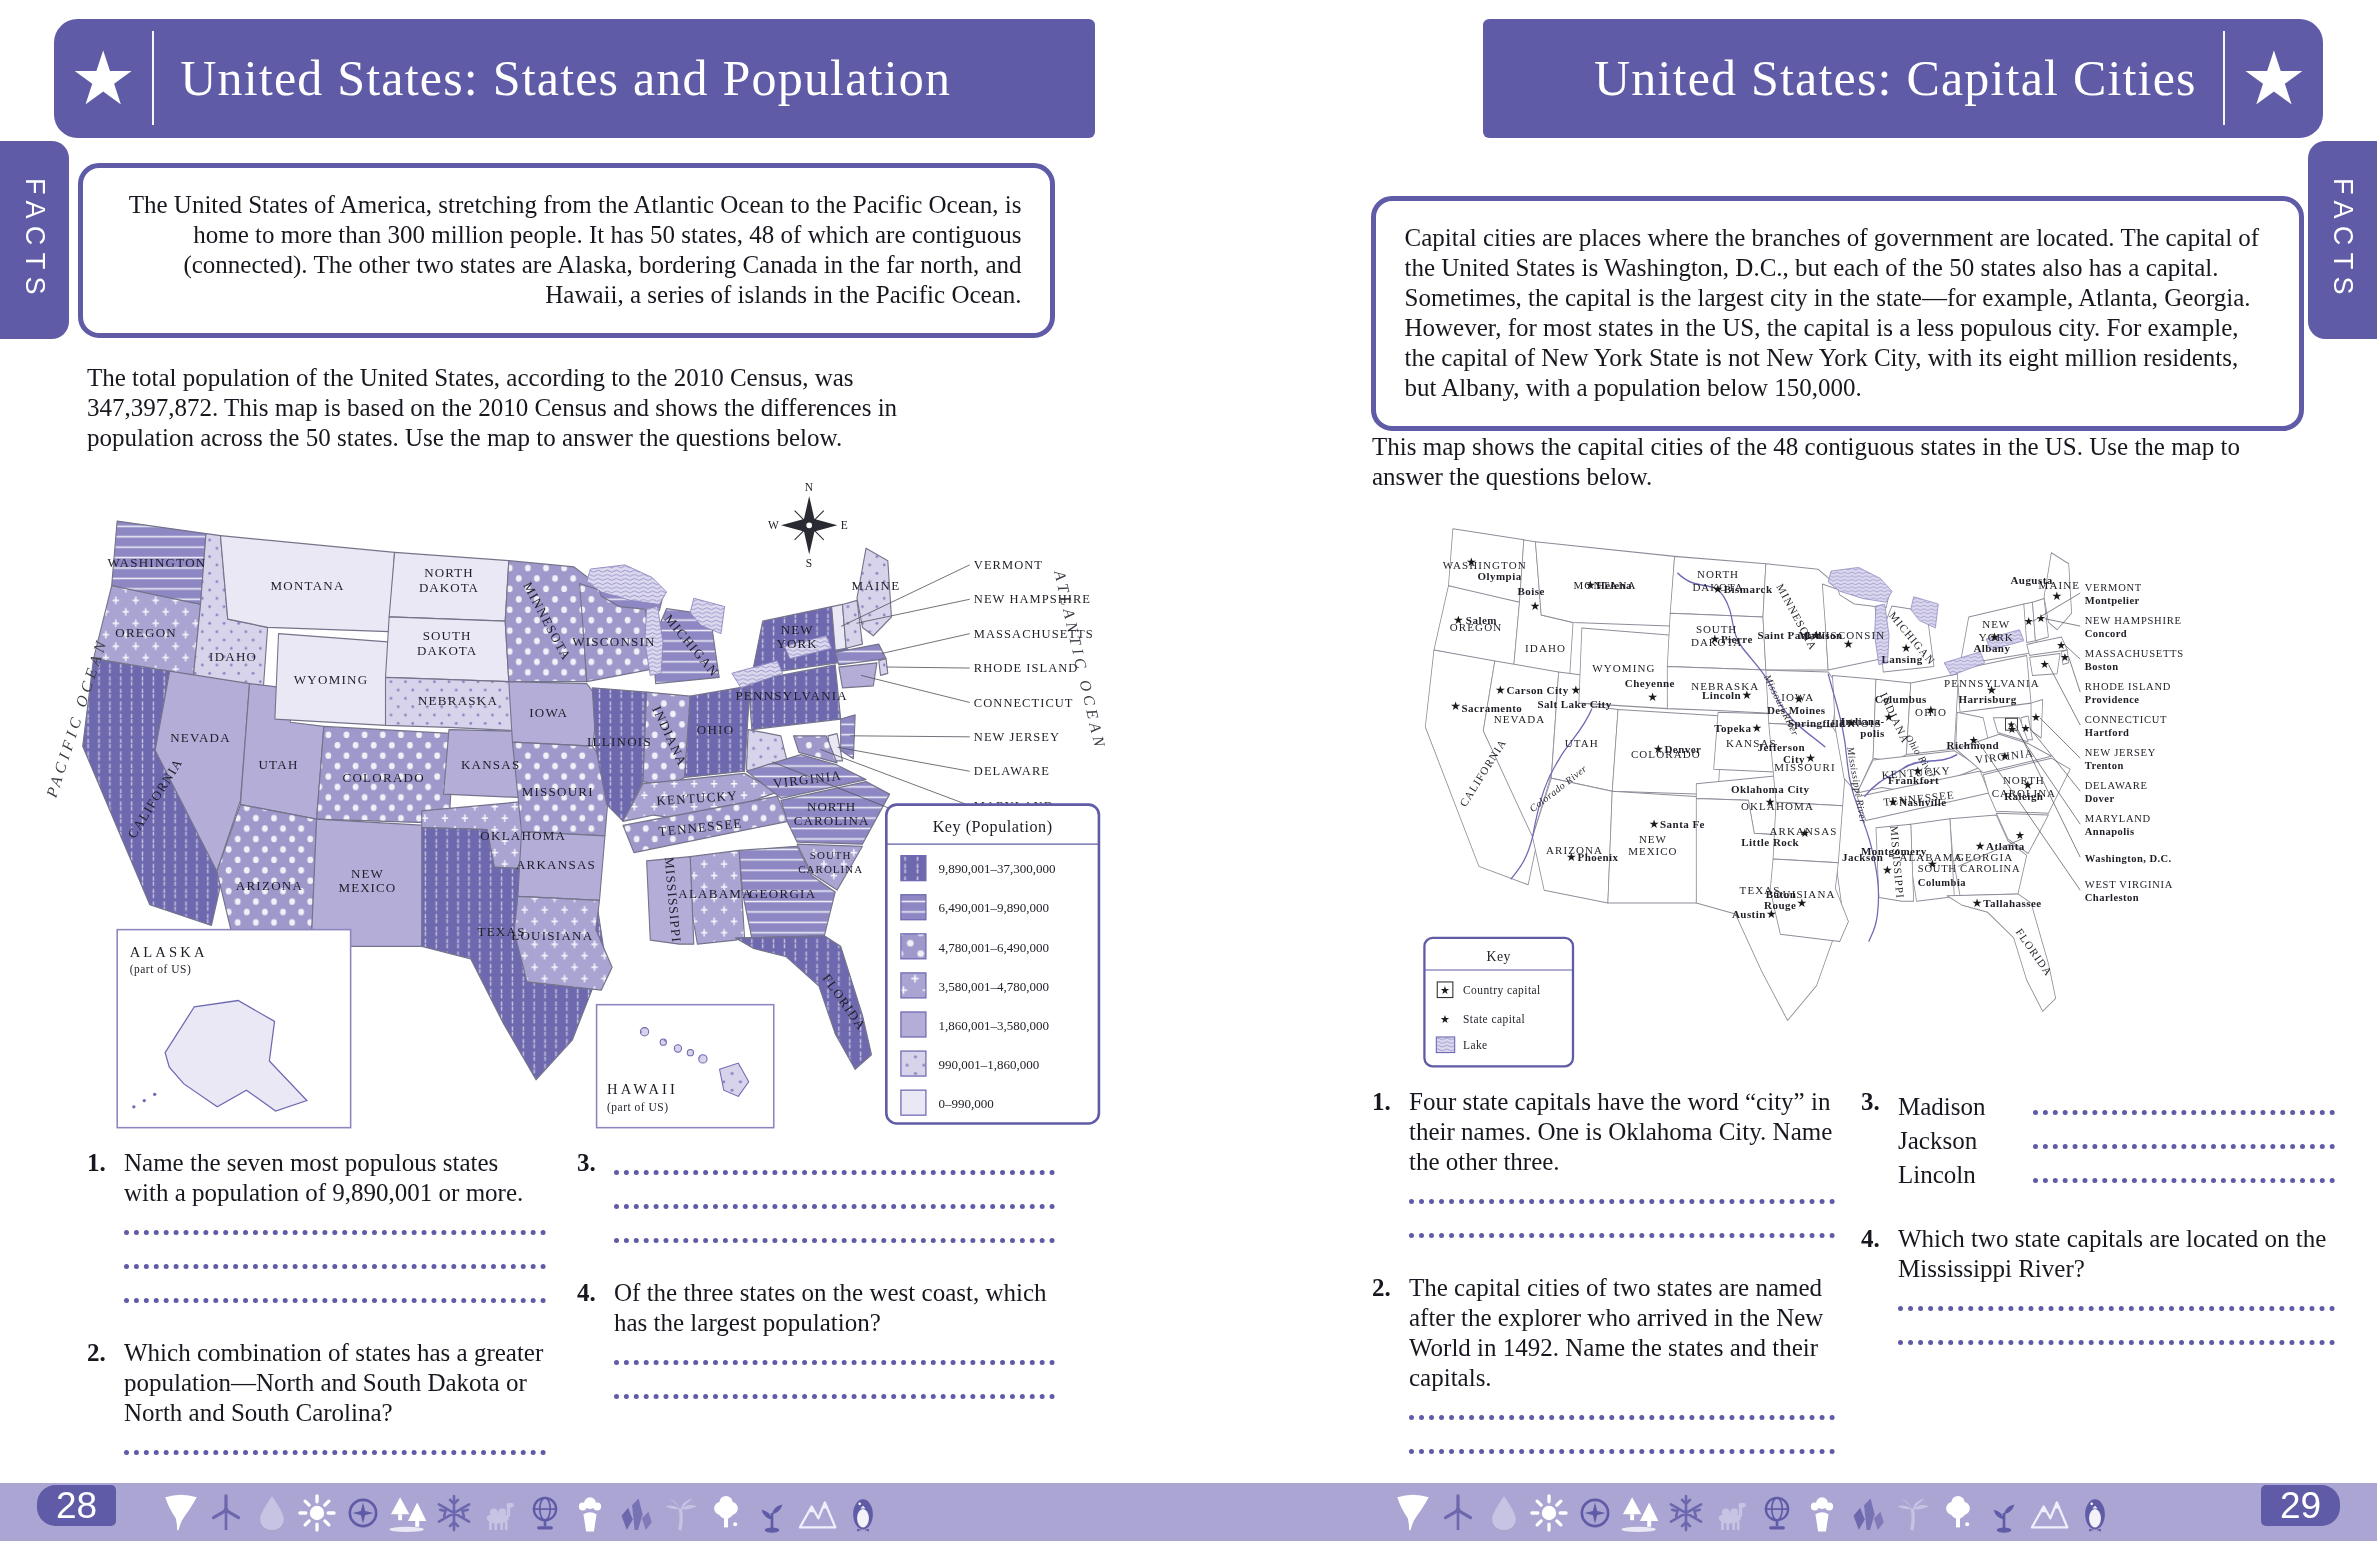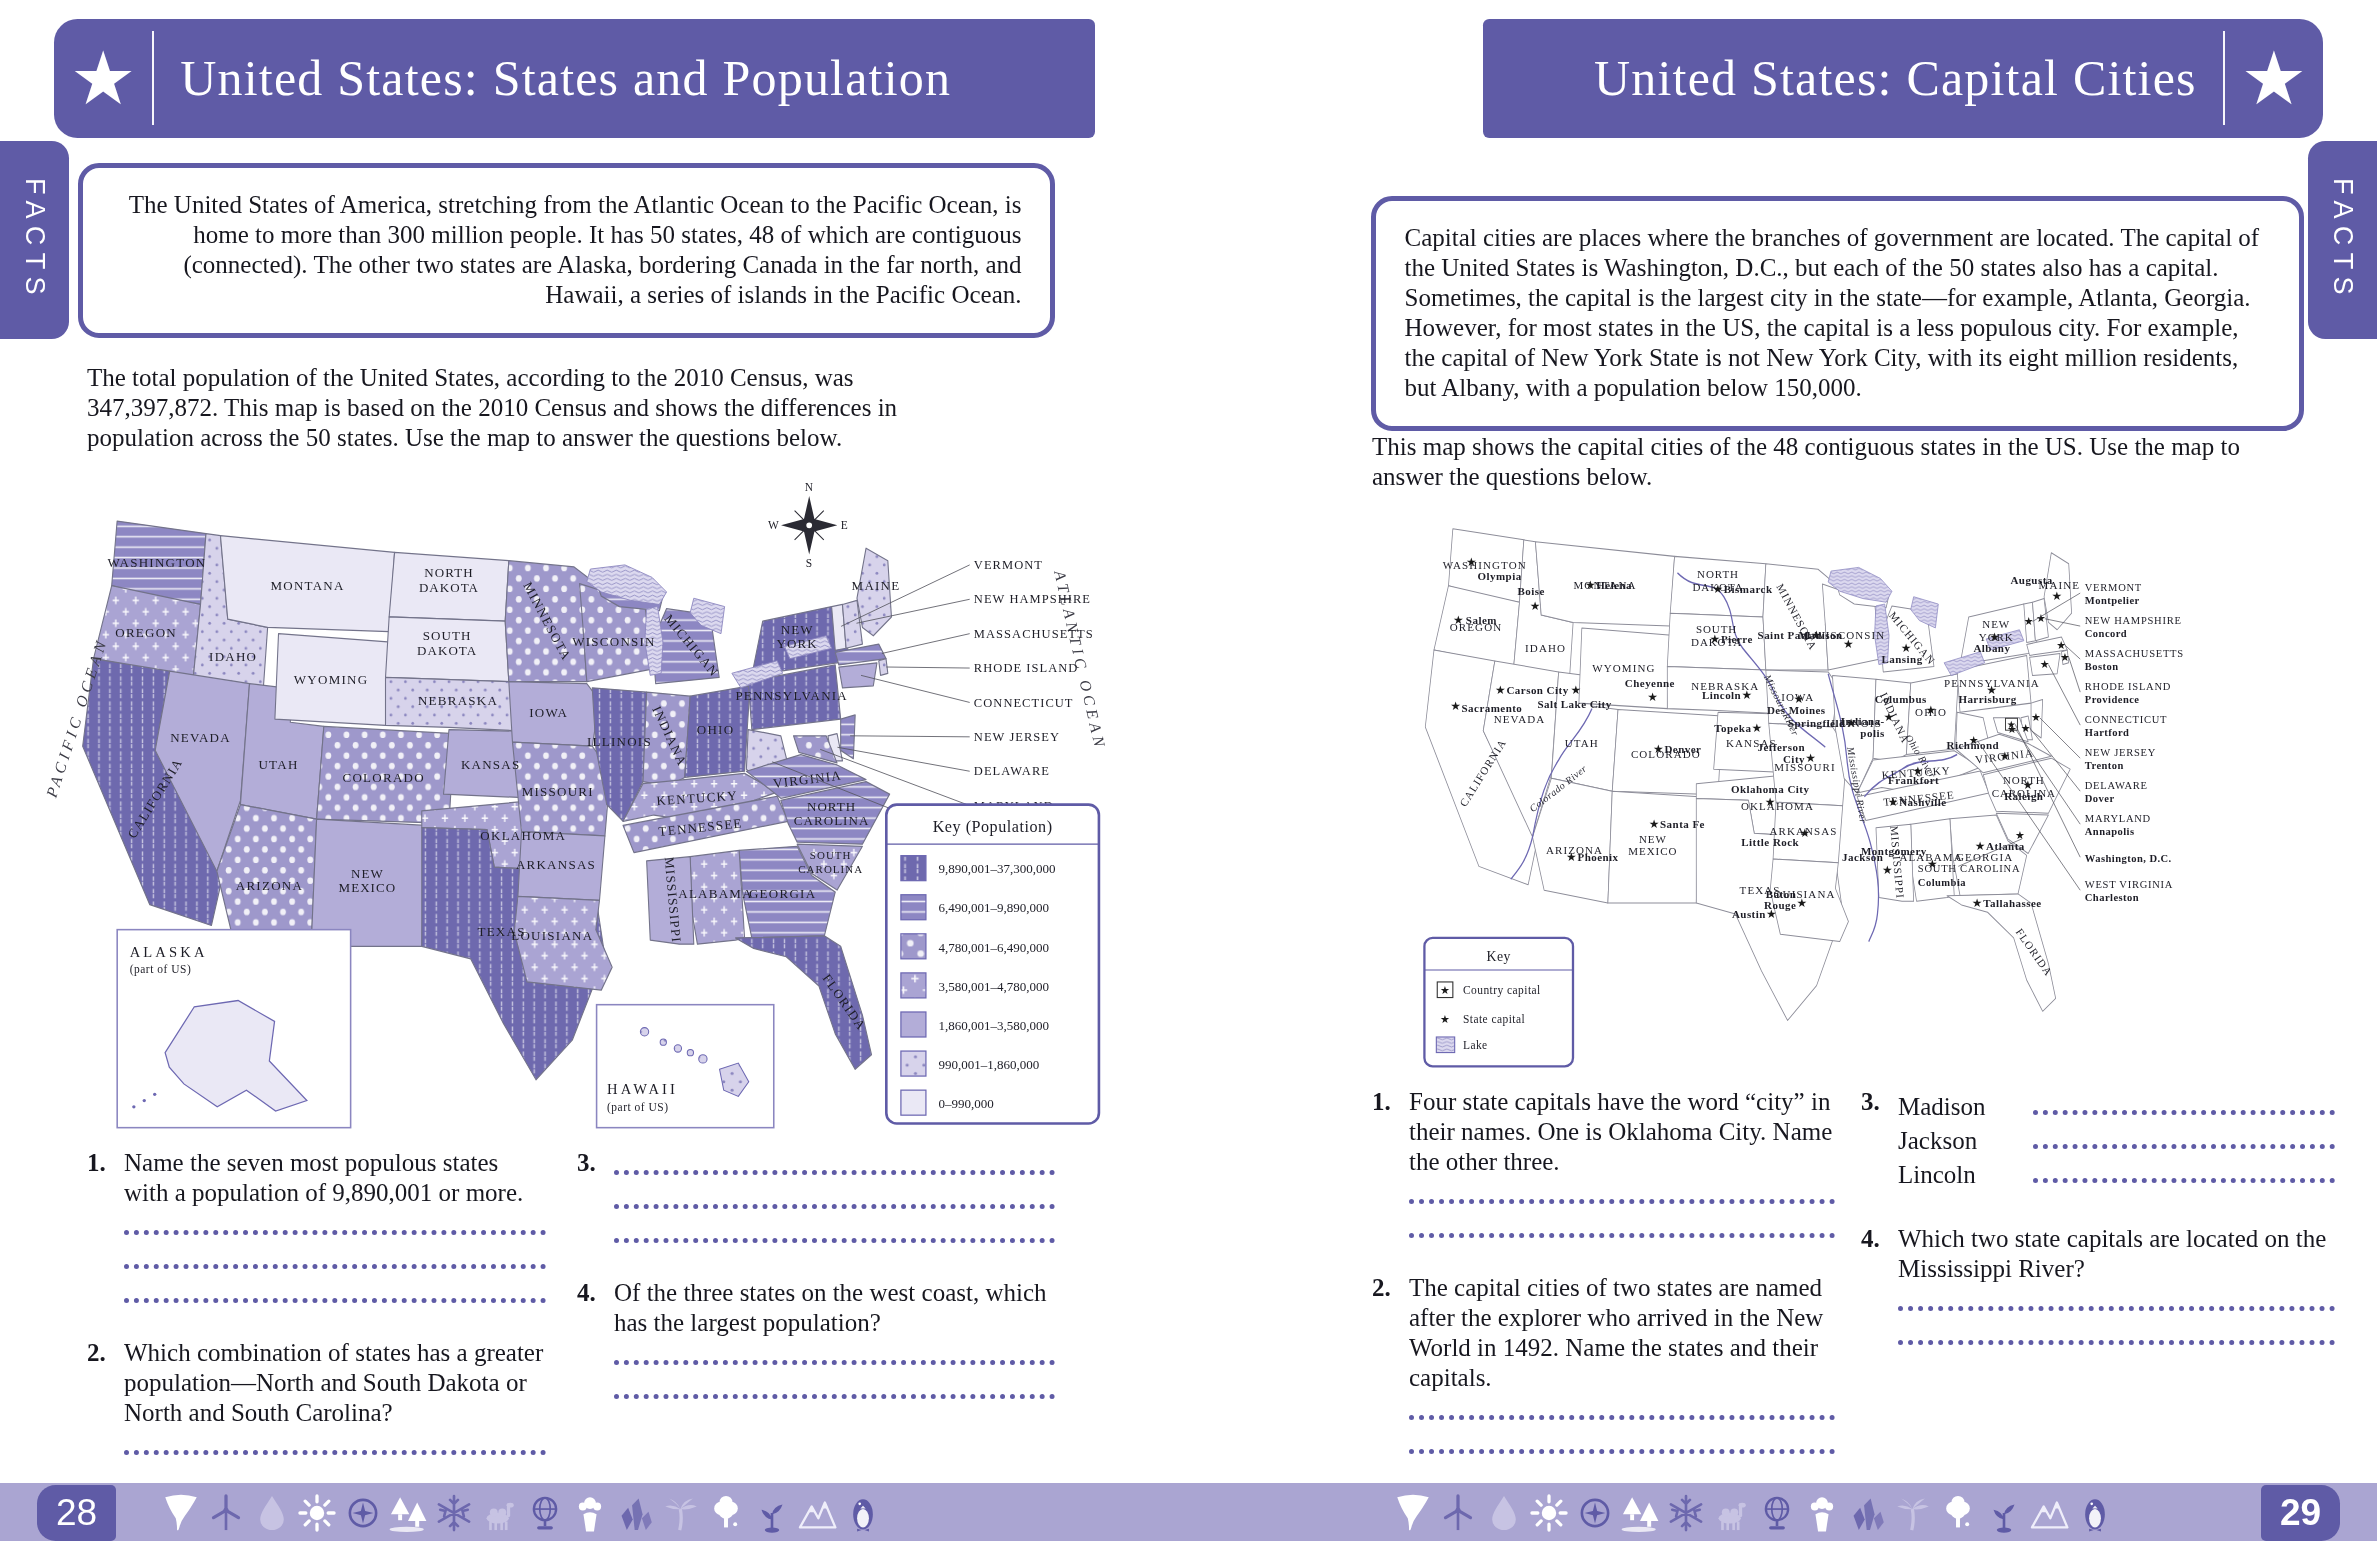--- a/index.html
+++ b/index.html
@@ -53,25 +53,25 @@
   .q-text{font-size:25px;line-height:30px;}
   .q-lines{margin-top:22px;}
   .dotline{border-bottom:5px dotted #5f5ba6;height:0;margin-bottom:29px;}
   .q-lines .dotline:last-child{margin-bottom:0;}
   .labrow{display:flex;align-items:flex-end;height:34px;}
   .lab{width:135px;font-size:25px;flex:none;}
   .labrow .dotline{flex:1;margin:0 0 6.2px 0;}
 
   
   #footer-band{position:absolute;left:0;top:1483px;width:2377px;height:58px;background:#aaa5d2;}
-  .footer-tab{position:absolute;top:1485px;width:79px;height:56px;background:#5f5ba6;color:#fff;
+  .footer-tab{position:absolute;top:1485px;width:79px;height:41px;background:#5f5ba6;color:#fff;
               font-family:"Liberation Sans",sans-serif;font-size:37px;
               display:flex;align-items:center;justify-content:center;}
   #tab-28{left:37px;border-radius:18.6px 5px 5px 18.6px;}
-  #tab-29{left:2261px;border-radius:5px 18.6px 18.6px 5px;font-weight:bold;}
+  #tab-29{left:2261px;border-radius:5px 18.6px 18.6px 5px;}
   .icon-strip{position:absolute;top:1490px;height:45px;display:flex;align-items:center;
               justify-content:space-between;}
   #icons-left{left:160px;width:724px;}
   #icons-right{left:1392px;width:724px;}
   .f-icon{width:42px;height:42px;flex:none;}
   .f-icon svg{width:100%;height:100%;display:block;}
 </style>
 </head>
 <body>
 

